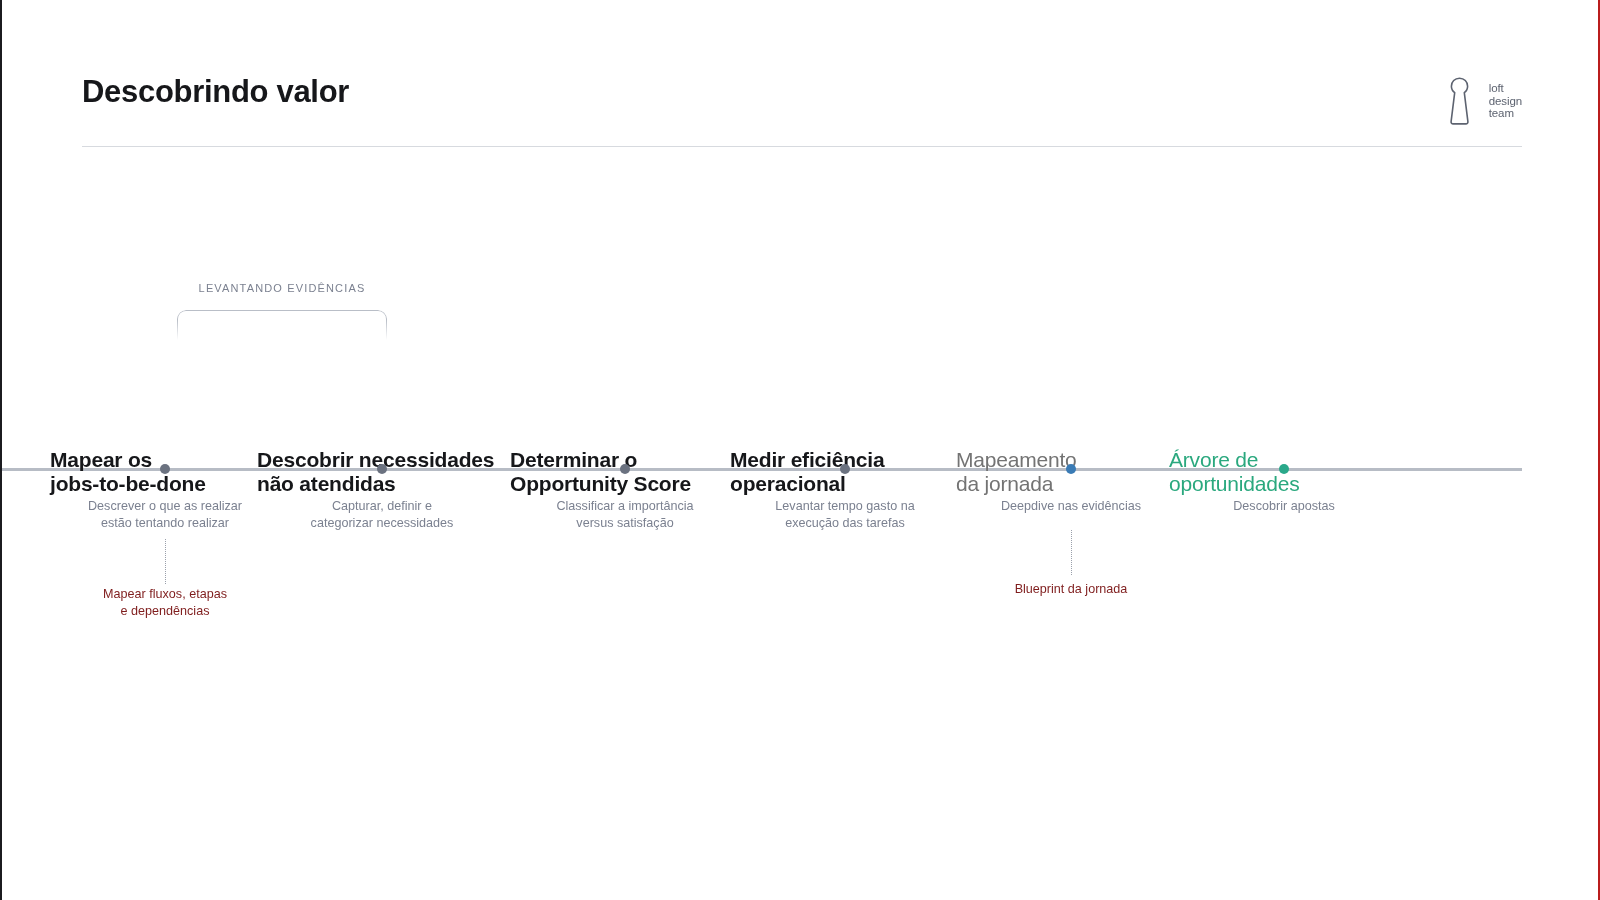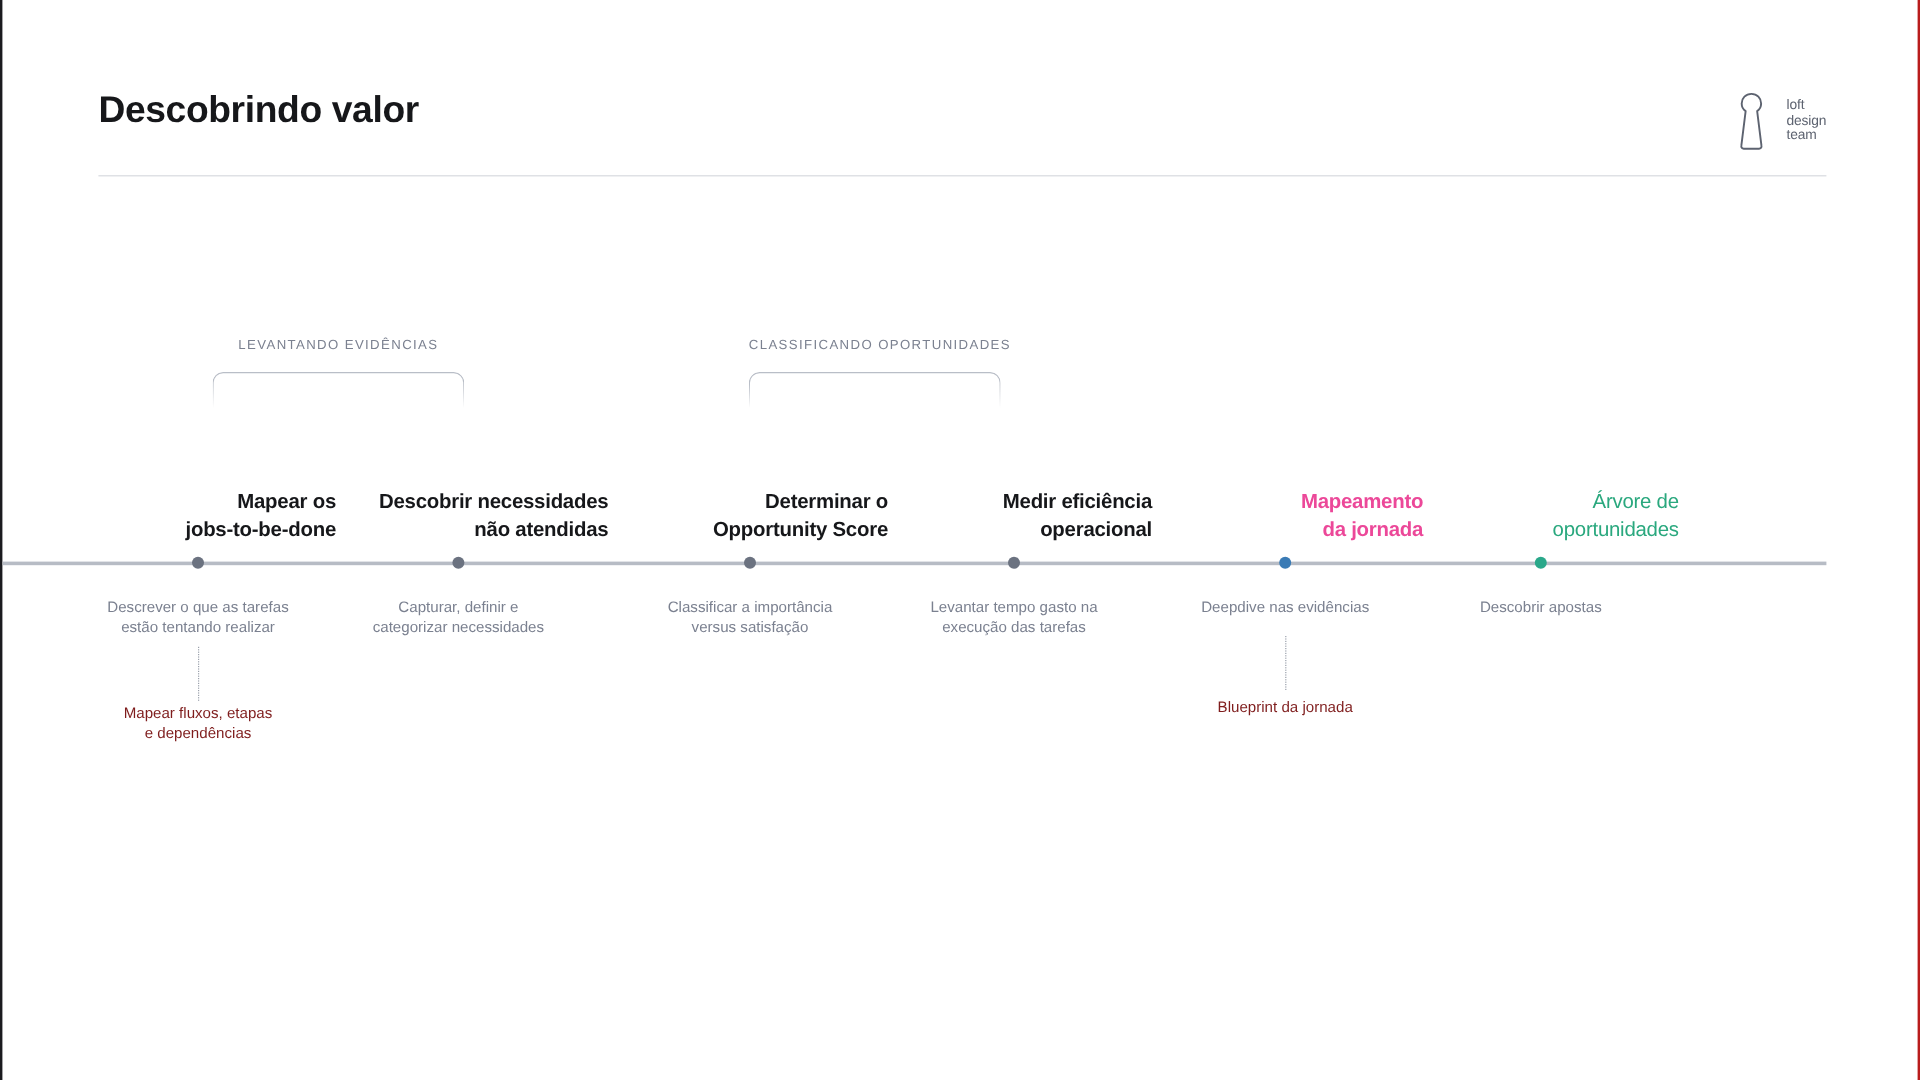--- a/index.html
+++ b/index.html
@@ -114,26 +114,27 @@
     position: absolute;
     top: 0;
     width: 230px;
     margin-left: -115px;
   }
   .ms-title {
     position: absolute;
     bottom: 0;
     left: 0;
     width: 100%;
-    text-align: right;
-    font-size: 17px;
+    text-align: left;
+    font-size: 21px;
     line-height: 23.5px;
     font-weight: bold;
     color: #16171a;
     letter-spacing: -0.2px;
+    margin-top: 42px;
   }
   .ms-dot {
     position: absolute;
     left: 50%;
     margin-left: -5px;
     width: 10px;
     height: 10px;
     border-radius: 50%;
     background: #6b7280;
   }
@@ -187,35 +188,31 @@
     </div>
 
     <div class="header-rule"></div>
   </div>
 
   <div class="phase" style="left:175px; width:210px;">
     <div class="phase-label">LEVANTANDO EVIDÊNCIAS</div>
     <div class="phase-bracket"></div>
   </div>
 
-  <div class="phase" style="left:622px; width:210px;">
-    <div class="phase-label">CLASSIFICANDO OPORTUNIDADES</div>
-    <div class="phase-bracket"></div>
-  </div>
 
   <div class="timeline-axis"></div>
 
   <div class="milestone" style="left:163px;">
     <div class="ms-title" style="bottom:auto; top:406px; color:#16171a;">
       <div>Mapear os</div>
       <div>jobs-to-be-done</div>
     </div>
     <div class="ms-dot" style="top:464px; background:#6b7280;"></div>
     <div class="ms-desc" style="top:498px;">
-      <div>Descrever o que as tarefas</div>
+      <div>Descrever o que as realizar</div>
       <div>estão tentando realizar</div>
     </div>
     <div class="ms-connector" style="top:539px; height:45px;"></div>
     <div class="ms-sub" style="top:586px;">
       <div>Mapear fluxos, etapas</div>
       <div>e dependências</div>
     </div>
   </div>
 
   <div class="milestone" style="left:380px;">
@@ -248,21 +245,21 @@
       <div>operacional</div>
     </div>
     <div class="ms-dot" style="top:464px; background:#6b7280;"></div>
     <div class="ms-desc" style="top:498px;">
       <div>Levantar tempo gasto na</div>
       <div>execução das tarefas</div>
     </div>
   </div>
 
   <div class="milestone" style="left:1069px;">
-    <div class="ms-title" style="bottom:auto; top:406px; color:#ec4899; font-weight:bold;">
+    <div class="ms-title" style="bottom:auto; top:406px; color:#737373; font-weight:normal;">
       <div>Mapeamento</div>
       <div>da  jornada</div>
     </div>
     <div class="ms-dot" style="top:464px; background:#3a7bb5;"></div>
     <div class="ms-desc" style="top:498px;">
       <div>Deepdive nas evidências</div>
     </div>
     <div class="ms-connector" style="top:530px; height:45px;"></div>
     <div class="ms-sub" style="top:581px;">
       <div>Blueprint da jornada</div>

